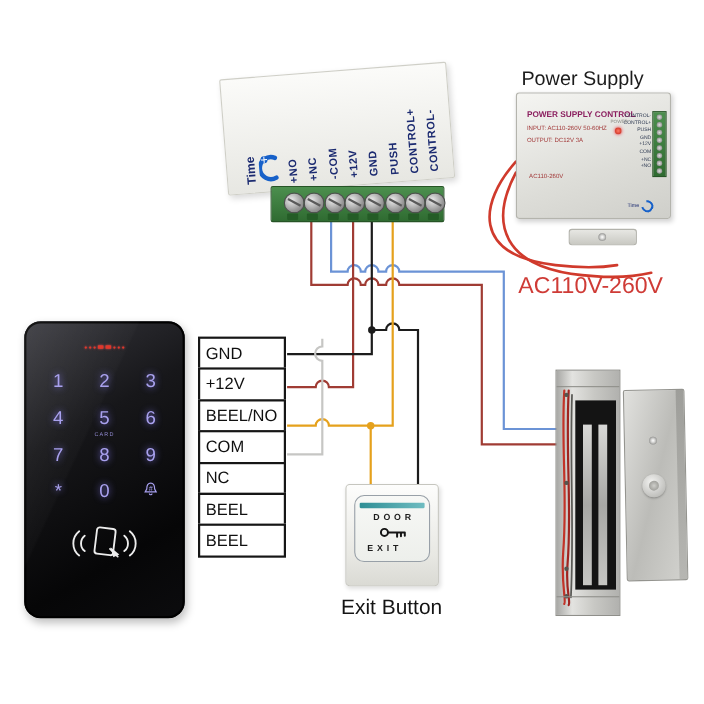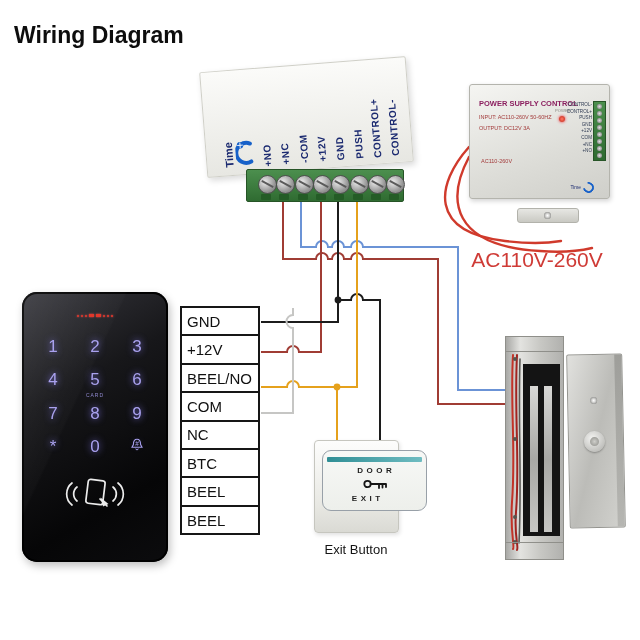--- a/index.html
+++ b/index.html
@@ -73,29 +73,29 @@
   .ttable{position:absolute;left:180px;top:306px;width:80px;z-index:2;}
   .trow{height:30.6px;border:2.2px solid #161616;margin-top:-2.2px;background:#fff;display:flex;
         align-items:center;padding-left:5px;font-size:15px;color:#101010;box-sizing:border-box;}
   .trow:first-child{margin-top:0;}
 
   
   .exitbtn{position:absolute;left:314px;top:440px;width:83px;height:91px;z-index:2;
            background:linear-gradient(180deg,#fdfdfc,#e8e8e3 70%,#dadad4);border:1px solid #c6c6bf;
            border-radius:4px;box-shadow:1px 2px 4px rgba(0,0,0,.12);}
   .exit-panel{position:absolute;left:7px;top:9px;width:67px;height:59px;border:1.5px solid #98a0a8;
-           border-radius:9px;background:linear-gradient(#f7f8f6,#edefeb);padding-left:36px;}
+           border-radius:9px;background:linear-gradient(#f7f8f6,#edefeb);}
   .exit-stripe{position:absolute;left:4px;right:4px;top:6px;height:5px;border-radius:1px;
            background:linear-gradient(90deg,#2f8e95,#6fbcc1);}
   .exit-door{position:absolute;top:15px;left:0;right:0;text-align:center;font-size:8px;font-weight:700;
            letter-spacing:3.5px;text-indent:3.5px;color:#1d1d1d;}
   .exit-key{position:absolute;top:26px;left:50%;transform:translateX(-50%);}
   .exit-exit{position:absolute;top:43px;left:0;right:17px;text-align:center;font-size:8px;font-weight:700;
            letter-spacing:3.5px;text-indent:3.5px;color:#1d1d1d;}
-  .exit-label{position:absolute;left:300px;top:542px;width:112px;text-align:center;font-size:13px;color:#141414;}
+  .exit-label{position:absolute;left:300px;top:542px;width:112px;text-align:center;font-size:19px;color:#141414;}
 
   
   .lock{position:absolute;left:505px;top:336px;width:57px;height:222px;z-index:2;
         background:linear-gradient(90deg,#a8a8a5,#e3e3e0 25%,#c8c8c4 60%,#b1b1ae);border:1px solid #8f8f8a;}
   .lock::before{content:'';position:absolute;top:14px;left:0;right:0;height:1px;background:#8f8f8a;}
   .lock::after{content:'';position:absolute;bottom:16px;left:0;right:0;height:1px;background:#8f8f8a;}
   .lock-face{position:absolute;left:17px;top:27px;width:37px;height:172px;background:#141414;}
   .strip{position:absolute;top:22px;bottom:4px;width:8px;background:linear-gradient(180deg,#d8d8d6,#a8a8a5 50%,#c6c6c3);}
   .ldot{position:absolute;left:7px;width:4px;height:4px;border-radius:50%;background:#55554f;}
   .plate{position:absolute;left:568px;top:354px;width:54px;height:172px;z-index:2;transform:rotate(-1.2deg);
@@ -108,21 +108,20 @@
          background:radial-gradient(circle at 40% 35%,#f3f3f1,#adada9);box-shadow:0 1px 2px rgba(0,0,0,.3);}
   .plate-boss::after{content:'';position:absolute;left:6px;top:6px;width:9px;height:9px;border-radius:50%;
          background:radial-gradient(#cfcfcb,#8c8c87);}
   .lock-label{position:absolute;left:500px;top:574px;width:130px;text-align:center;font-size:16.5px;color:#141414;}
 </style>
 </head>
 <body>
 
 <div class="stage">
 
-  <div class="title">Wiring Diagram</div>
 
   <svg class="wires" viewBox="0 0 640 640" fill="none">
 
     <path stroke-width="2" d="M301,199 V247 H316 a6,6 0 0 1 12,0 H332 a6,6 0 0 1 12,0 H351 a6,6 0 0 1 12,0 H458 V390 H506" stroke="#6b93d6"></path>
 
     <path stroke-width="2" d="M283,199 V259 H316 a6,6 0 0 1 12,0 H332 a6,6 0 0 1 12,0 H351 a6,6 0 0 1 12,0 H438 V404 H506" stroke="#a03c34"></path>
 
     <path stroke-width="2" d="M321,199 V352 H299 a6,6 0 0 0 -12,0 H261" stroke="#a03c34"></path>
 
     <path stroke-width="2" d="M338,199 V322 H261" stroke="#1c1c1c"></path>
@@ -170,20 +169,21 @@
     <span class="tab8" style="left:14px"></span>
     <span class="tab8" style="left:32px"></span>
     <span class="tab8" style="left:51px"></span>
     <span class="tab8" style="left:69px"></span>
     <span class="tab8" style="left:87px"></span>
     <span class="tab8" style="left:106px"></span>
     <span class="tab8" style="left:124px"></span>
     <span class="tab8" style="left:142px"></span>
   </div>
 
+  <div class="ps-title">Power Supply</div>
   <div class="ps-tab" style="top:87px"></div>
   <div class="ps-tab" style="top:208px"></div>
   <div class="ps-box">
     <div class="ps-head">POWER SUPPLY CONTROL</div>
     <div class="ps-input">INPUT: AC110-260V 50-60HZ</div>
     <div class="ps-output">OUTPUT: DC12V 3A</div>
     <div class="ps-powerlbl">POWER</div>
     <div class="ps-led"></div>
     <div class="ps-acsmall">AC110-260V</div>
     <div class="ps-terms">
@@ -257,21 +257,20 @@
       </svg>
     </div>
   </div>
 
   <div class="ttable">
     <div class="trow">GND</div>
     <div class="trow">+12V</div>
     <div class="trow">BEEL/NO</div>
     <div class="trow">COM</div>
     <div class="trow">NC</div>
-    <div class="trow">BTC</div>
     <div class="trow">BEEL</div>
     <div class="trow">BEEL</div>
   </div>
 
   <div class="exitbtn">
     <div class="exit-panel">
       <div class="exit-stripe"></div>
       <div class="exit-door">DOOR</div>
       <div class="exit-key">
         <svg width="26" height="14" viewBox="0 0 26 14" fill="none" stroke="#151515" stroke-width="1.8" stroke-linecap="round">

